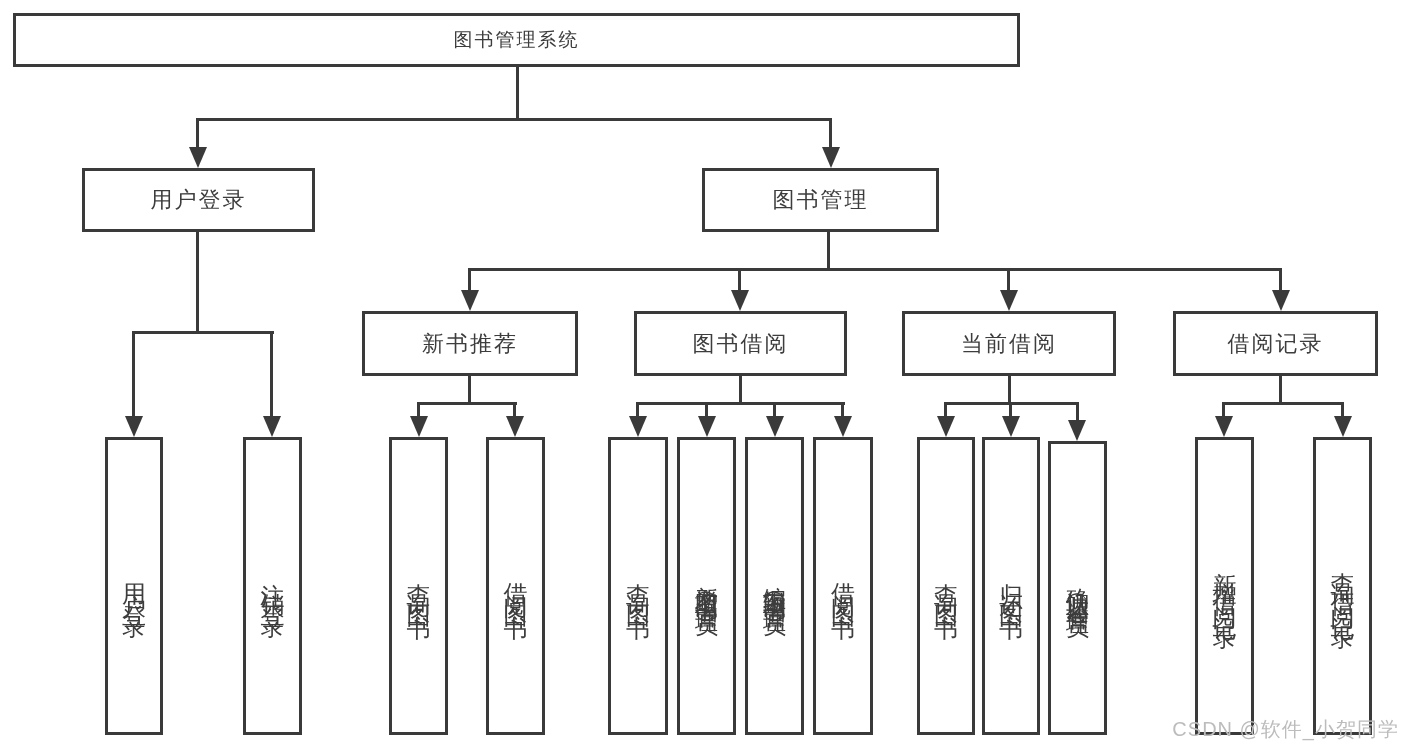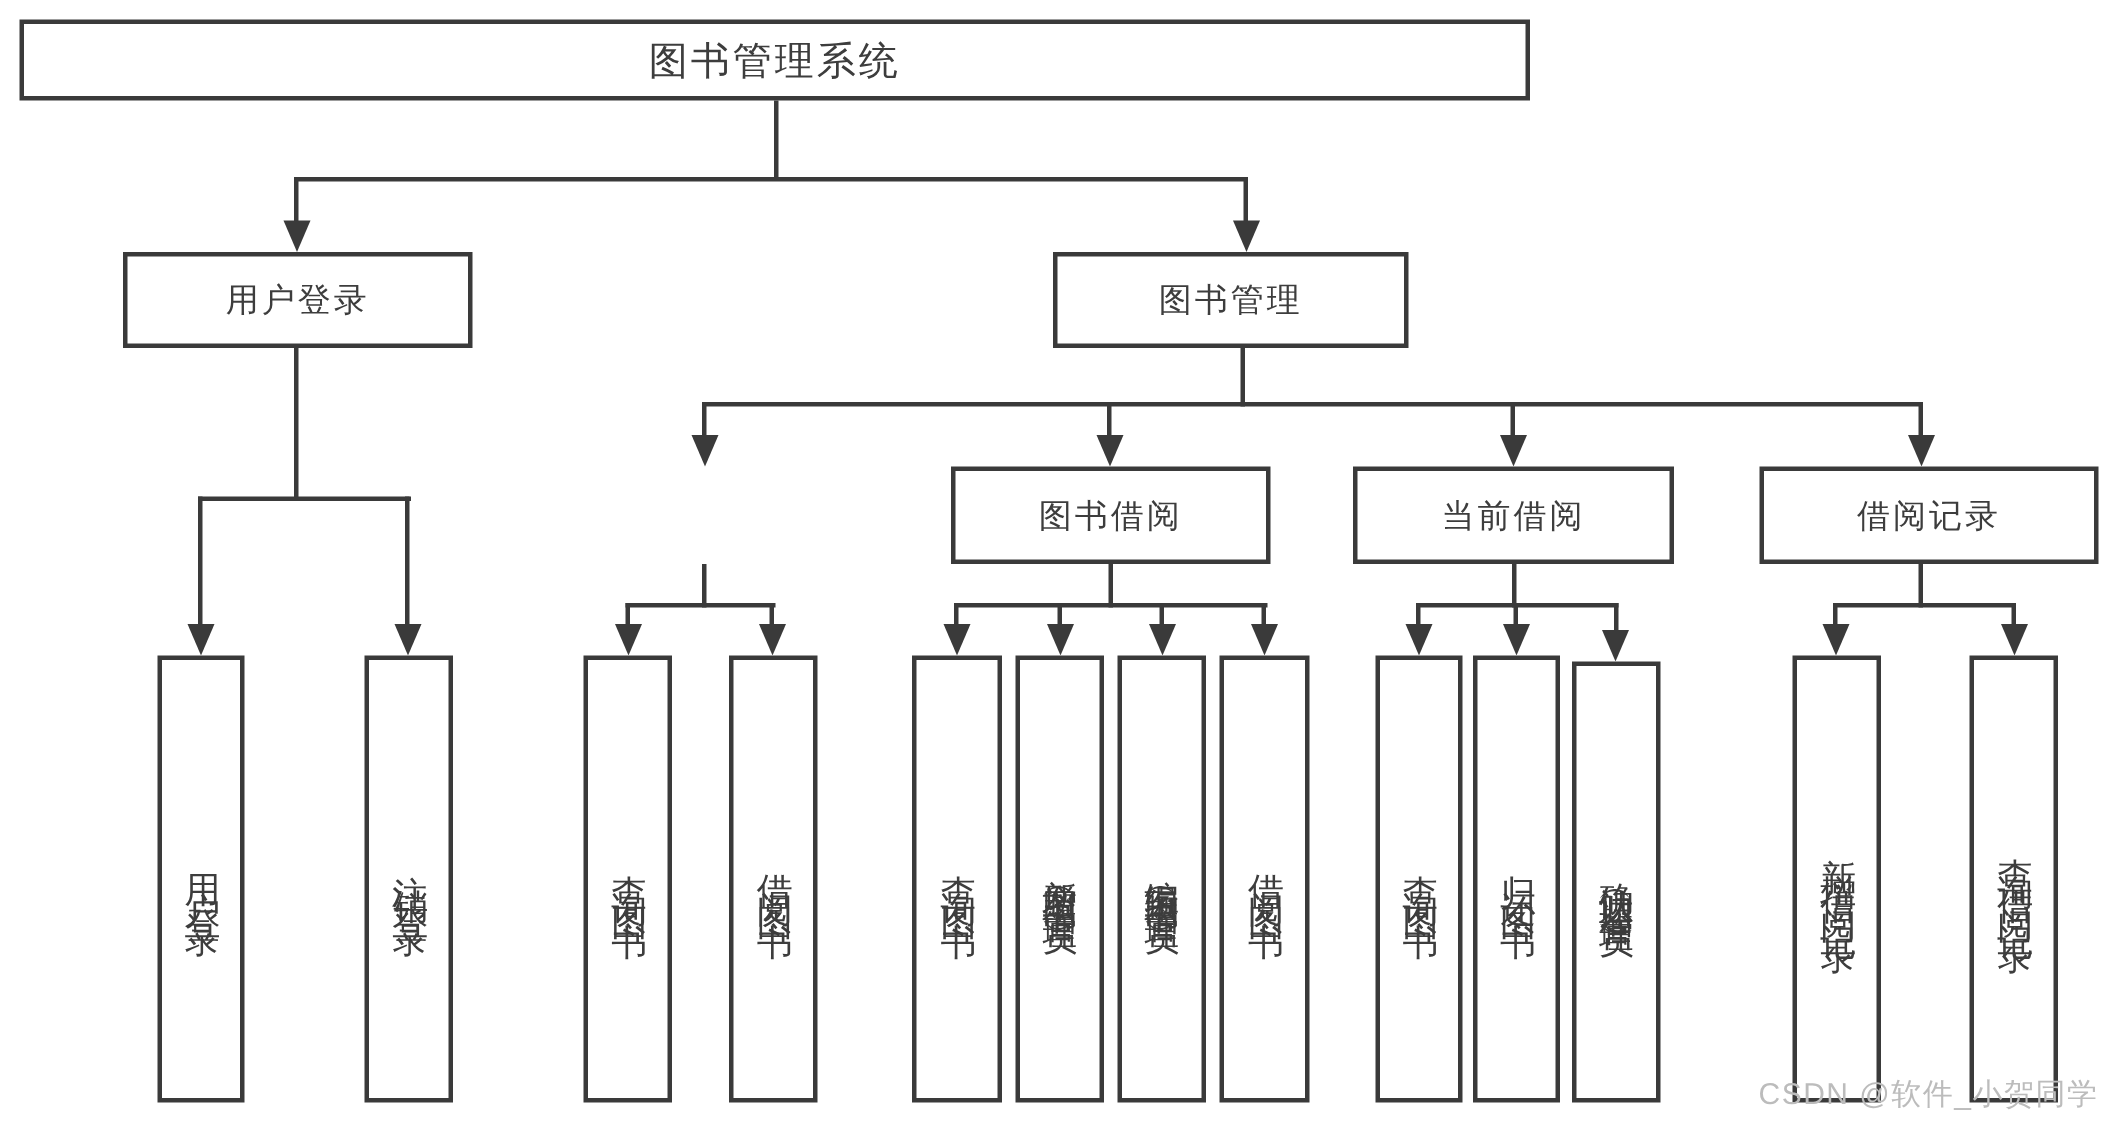--- a/index.html
+++ b/index.html
@@ -10,21 +10,21 @@
     position:relative;width:1405px;height:747px;background:var(--background);
     font-family:"Liberation Sans","DejaVu Sans",sans-serif;color:var(--text);
     overflow:hidden;
   }
   .node{
     position:absolute;box-sizing:border-box;border:3px solid var(--line);
     background:#fff;display:flex;align-items:center;justify-content:center;
     text-align:center;
   }
   .h-node{font-size:22px;letter-spacing:2px;}
-  .root-node{font-size:26px;}
+  .root-node{font-size:19px;}
   .leaf .vtext{
     writing-mode:vertical-rl;text-orientation:mixed;
     font-size:24px;line-height:1;letter-spacing:11px;
   }
   .leaf .vtext.long{font-size:23px;letter-spacing:4px;}
   .vline{position:absolute;width:3px;background:var(--line);}
   .hline{position:absolute;height:3px;background:var(--line);}
   .arrow{
     position:absolute;width:0;height:0;
     border-left:9px solid transparent;border-right:9px solid transparent;
@@ -69,27 +69,30 @@
   <div class="hline" style="left:468px;top:268px;width:814px;"></div>
   <div class="vline" style="left:468px;top:268px;height:25px;"></div>
   <div class="vline" style="left:738px;top:268px;height:25px;"></div>
   <div class="vline" style="left:1007px;top:268px;height:25px;"></div>
   <div class="vline" style="left:1279px;top:268px;height:25px;"></div>
   <div class="arrow" style="left:461px;top:290px;"></div>
   <div class="arrow" style="left:731px;top:290px;"></div>
   <div class="arrow" style="left:1000px;top:290px;"></div>
   <div class="arrow" style="left:1272px;top:290px;"></div>
 
+  <div class="node h-node" style="left:362px;top:311px;width:216px;height:65px;">
+    <span>新书推荐</span>
+  </div>
   <div class="node h-node" style="left:634px;top:311px;width:213px;height:65px;">
     <span>图书借阅</span>
   </div>
   <div class="node h-node" style="left:902px;top:311px;width:214px;height:65px;">
     <span>当前借阅</span>
   </div>
-  <div class="node h-node" style="left:1173px;top:311px;width:226px;height:65px;">
+  <div class="node h-node" style="left:1173px;top:311px;width:205px;height:65px;">
     <span>借阅记录</span>
   </div>
 
   <div class="vline" style="left:468px;top:376px;height:29px;"></div>
   <div class="hline" style="left:417px;top:402px;width:100px;"></div>
   <div class="vline" style="left:417px;top:402px;height:17px;"></div>
   <div class="vline" style="left:513px;top:402px;height:17px;"></div>
   <div class="arrow" style="left:410px;top:416px;"></div>
   <div class="arrow" style="left:506px;top:416px;"></div>
 

